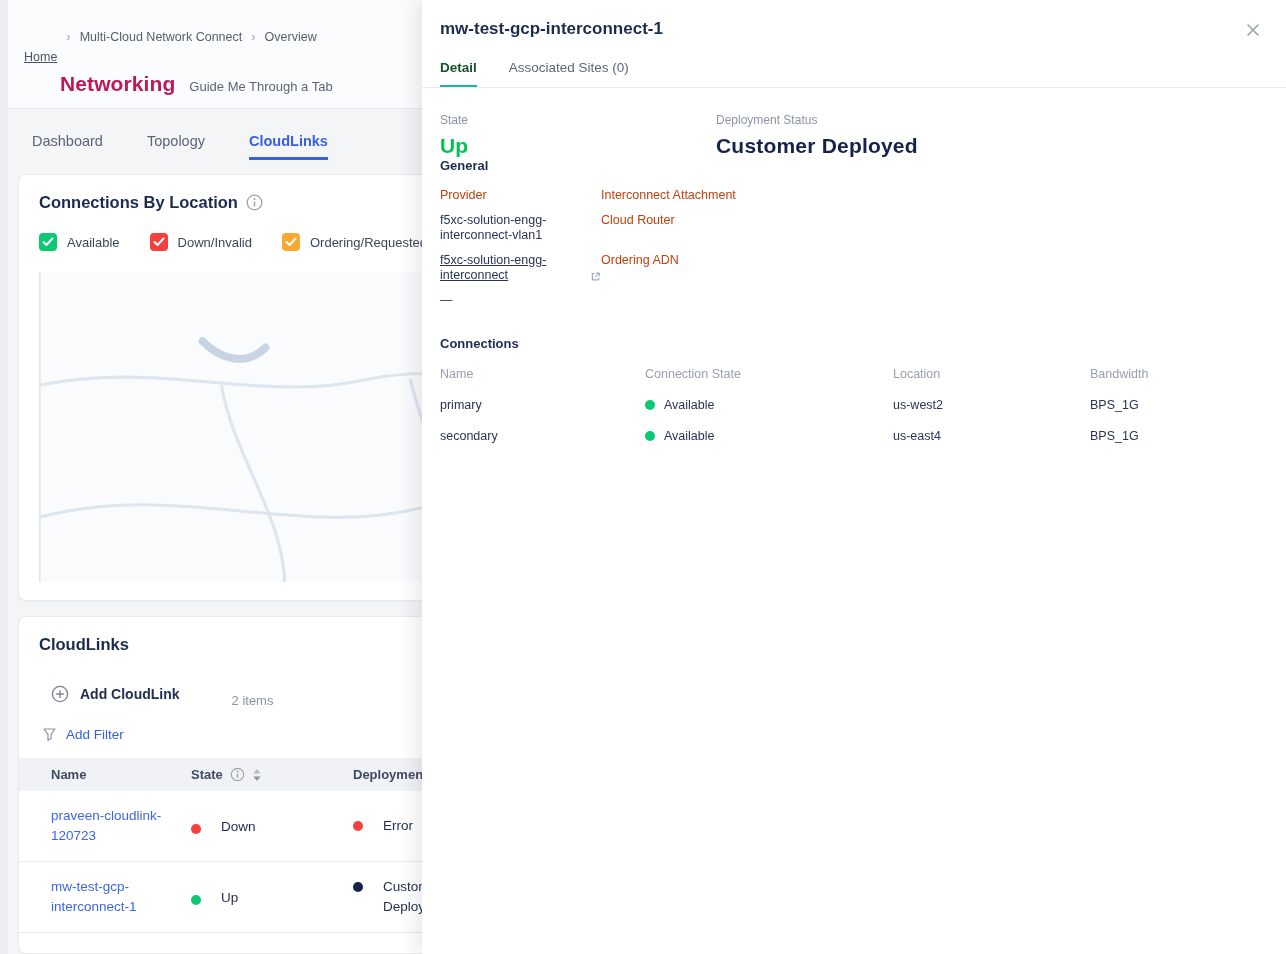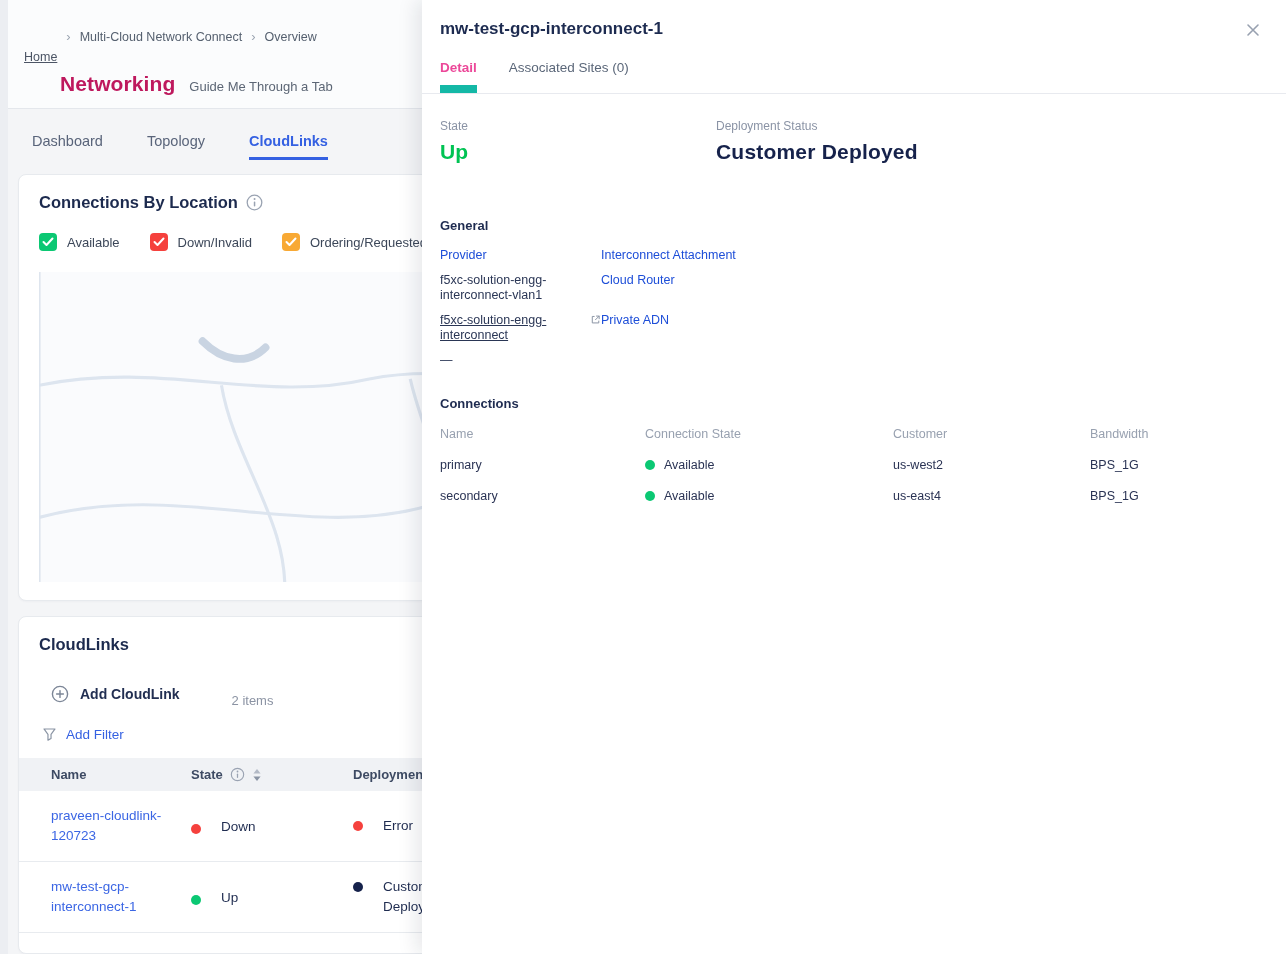--- a/index.html
+++ b/index.html
@@ -52,36 +52,36 @@
 
   
   .panel { position:absolute; left:422px; top:0; width:864px; height:954px; background:#fff;
     box-shadow:-6px 0 18px rgba(15,25,50,.10); }
   .panel-inner { padding:19px 24px 0 18px; }
   .panel-head { display:flex; justify-content:space-between; align-items:flex-start; }
   .panel-title { font-size:17px; font-weight:600; color:#1d2b50; }
   .close-btn { background:none; border:none; cursor:pointer; padding:2px; margin-top:2px; }
   .panel-tabs { display:flex; gap:32px; margin:18px -24px 0 -18px; padding:0 24px 0 18px; border-bottom:1px solid #e8eaef; }
   .panel-tab { font-size:13.5px; color:#5b6779; padding-bottom:10px; cursor:pointer; }
-  .panel-tab.active { color:#ec4899; font-weight:700; border-bottom:8px solid #14b8a6; }
+  .panel-tab.active { color:#14532d; font-weight:700; border-bottom:2px solid #14b8a6; }
 
   .status-row { display:flex; margin-top:25px; }
   .status-col { width:276px; }
   .micro-label { font-size:12px; color:#8a93a5; }
   .status-value { font-size:21px; font-weight:700; margin-top:7px; letter-spacing:.2px; }
   .status-value.green { color:#00c353; }
   .status-value.navy { color:#16224b; }
 
   .sect-heading { font-size:13px; font-weight:700; color:#1e2b50; }
-  .general { margin-top:54px; }
+  .general { }
   .kv-grid { display:grid; grid-template-columns:161px 1fr; row-gap:10px; margin-top:15px;
     font-size:12.5px; line-height:15px; }
-  .kv-label { color:#1d4ed8; }
+  .kv-label { color:#c2410c; }
   .kv-value { color:#2a3655; }
-  .kv-link { color:#2a3655; text-decoration:underline; cursor:pointer; display:inline-flex; align-items:flex-start; gap:7px; }
+  .kv-link { color:#2a3655; text-decoration:underline; cursor:pointer; display:inline-flex; align-items:flex-end; gap:7px; }
 
   .connections { margin-top:28px; }
   .conn-grid { display:grid; grid-template-columns:205px 248px 197px 1fr; font-size:12.5px; }
   .conn-head { margin-top:16px; color:#98a1b0; }
   .conn-row { margin-top:17px; color:#2a3354; align-items:center; }
   .conn-state { display:flex; align-items:center; gap:9px; }
   .conn-state .dot { margin-top:0; }
 </style>
 </head>
 <body>
@@ -305,31 +305,31 @@
         <div class="kv-value">
           <a class="kv-link">
             <span>f5xc-solution-engg-interconnect</span>
             <svg width="13" height="13" viewBox="0 0 14 14">
               <path d="M6 3 H3 V11.5 H11.5 V8.5" fill="none" stroke="#8a94a4" stroke-width="1.3" stroke-linejoin="round"></path>
               <path d="M8.5 2.5 H12 V6 M12 2.5 L7.2 7.3" fill="none" stroke="#8a94a4" stroke-width="1.3" stroke-linecap="round"></path>
             </svg>
           </a>
         </div>
 
-        <div class="kv-label">Private ADN</div>
+        <div class="kv-label">Ordering ADN</div>
         <div class="kv-value">—</div>
       </div>
     </div>
 
     <div class="connections">
       <h3 class="sect-heading">Connections</h3>
       <div class="conn-grid conn-head">
         <div>Name</div>
         <div>Connection State</div>
-        <div>Customer</div>
+        <div>Location</div>
         <div>Bandwidth</div>
       </div>
 
       <div class="conn-grid conn-row">
         <div>primary</div>
         <div class="conn-state">
           <span class="dot" style="background: rgb(11, 200, 115);"></span>
           <span>Available</span>
         </div>
         <div>us-west2</div>

